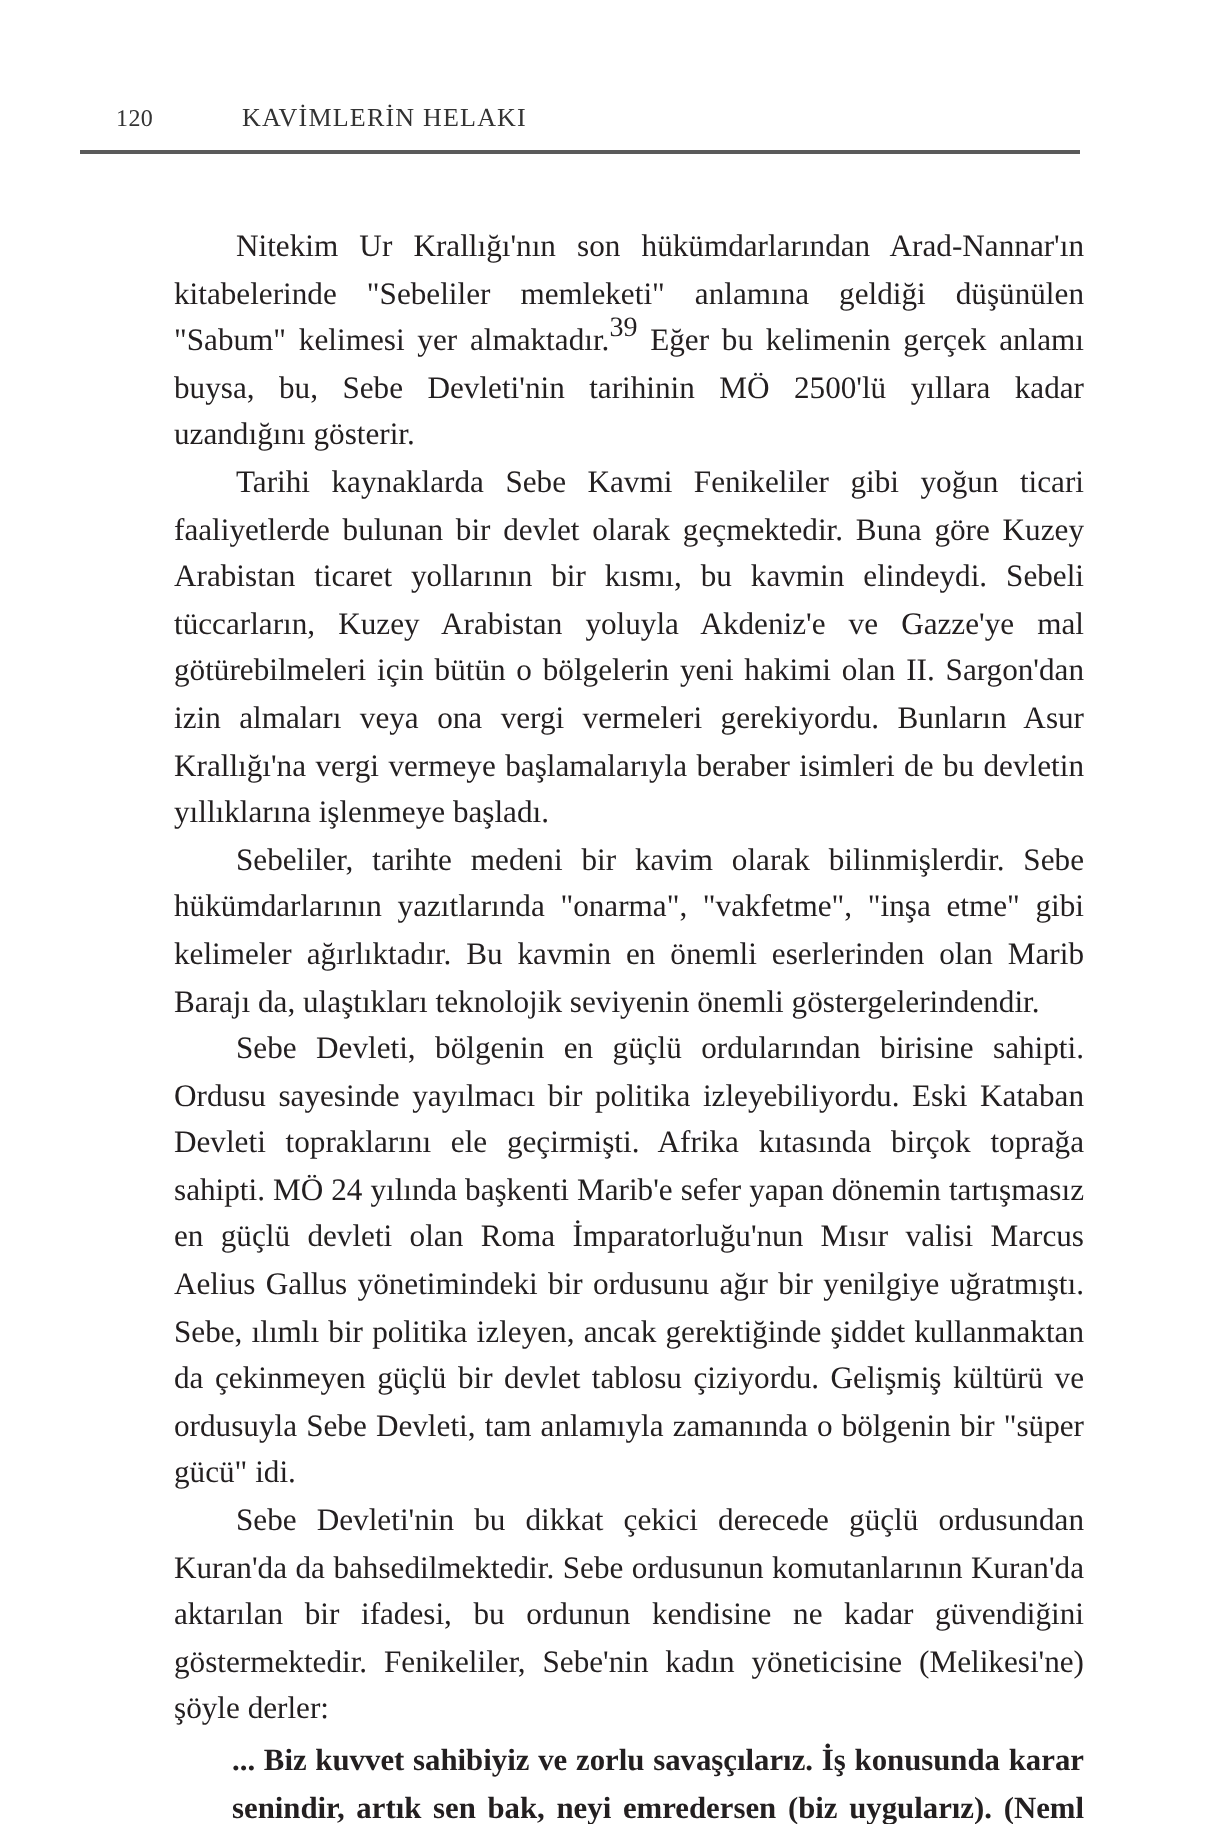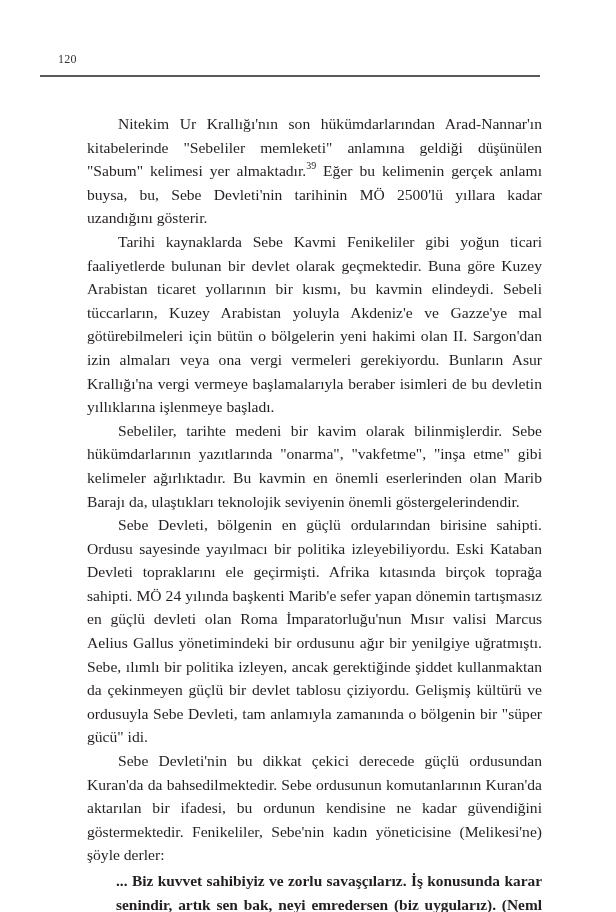--- a/index.html
+++ b/index.html
@@ -55,40 +55,41 @@
       font-size: 15.6px;
       line-height: 23.6px;
       text-align: justify;
       hyphens: manual;
     }
     .body-text p {
       margin: 0;
       text-indent: 31px;
     }
     sup.footnote-ref {
-      font-size: 10px;
+      font-size: 14px;
       line-height: 0;
       position: relative;
       top: -1px;
       vertical-align: super;
     }
     .quote-block {
       margin: 2px 0 0 29px;
       font-weight: bold;
       text-indent: 0;
       font-size: 15.4px;
       line-height: 24px;
       text-align: justify;
     }
   </style>
 </head>
 <body>
 
 <div class="running-header">
   <span class="page-number">120</span>
+  <span class="book-title">KAVİMLERİN HELAKI</span>
 </div>
 <div class="header-rule"></div>
 
 <div class="body-text">
   <p><span>Nitekim Ur Krallığı'nın son hükümdarlarından Arad-Nannar'ın kitabelerinde "Sebeliler memleketi" anlamına geldiği düşünülen "Sabum" kelimesi yer almaktadır.</span><sup class="footnote-ref">39</sup><span> Eğer bu kelimenin gerçek anlamı buysa, bu, Sebe Devleti'nin tarihinin MÖ 2500'lü yıllara kadar uzandığını gösterir.</span></p>
   <p>Tarihi kaynaklarda Sebe Kavmi Fenikeliler gibi yoğun ticari faaliyetlerde bulunan bir devlet olarak geçmektedir. Buna göre Kuzey Arabistan ticaret yollarının bir kısmı, bu kavmin elindeydi. Sebeli tüccarların, Kuzey Arabistan yoluyla Akdeniz'e ve Gazze'ye mal götürebilmeleri için bütün o bölgelerin yeni hakimi olan II. Sargon'dan izin almaları veya ona vergi vermeleri gerekiyordu. Bunların Asur Krallığı'na vergi vermeye başlamalarıyla beraber isimleri de bu devletin yıllıklarına işlenmeye başladı.</p>
   <p>Sebeliler, tarihte medeni bir kavim olarak bilinmişlerdir. Sebe hükümdarlarının yazıtlarında "onarma", "vakfetme", "inşa etme" gibi kelimeler ağırlıktadır. Bu kavmin en önemli eserlerinden olan Marib Barajı da, ulaştıkları teknolojik seviyenin önemli göstergelerindendir.</p>
   <p>Sebe Devleti, bölgenin en güçlü ordularından birisine sahipti. Ordusu sayesinde yayılmacı bir politika izleyebiliyordu. Eski Kataban Devleti topraklarını ele geçirmişti. Afrika kıtasında birçok toprağa sahipti. MÖ 24 yılında başkenti Marib'e sefer yapan dönemin tartışmasız en güçlü devleti olan Roma İmparatorluğu'nun Mısır valisi Marcus Aelius Gallus yönetimindeki bir ordusunu ağır bir yenilgiye uğratmıştı. Sebe, ılımlı bir politika izleyen, ancak gerektiğinde şiddet kullanmaktan da çekinmeyen güçlü bir devlet tablosu çiziyordu. Gelişmiş kültürü ve ordusuyla Sebe Devleti, tam anlamıyla zamanında o bölgenin bir "süper gücü" idi.</p>
   <p>Sebe Devleti'nin bu dikkat çekici derecede güçlü ordusundan Kuran'da da bahsedilmektedir. Sebe ordusunun komutanlarının Kuran'da aktarılan bir ifadesi, bu ordunun kendisine ne kadar güvendiğini göstermektedir. Fenikeliler, Sebe'nin kadın yöneticisine (Melikesi'ne) şöyle derler:</p>
   <div class="quote-block">... Biz kuvvet sahibiyiz ve zorlu savaşçılarız. İş konusunda karar senindir, artık sen bak, neyi emredersen (biz uygularız). (Neml Suresi, 33)</div>

